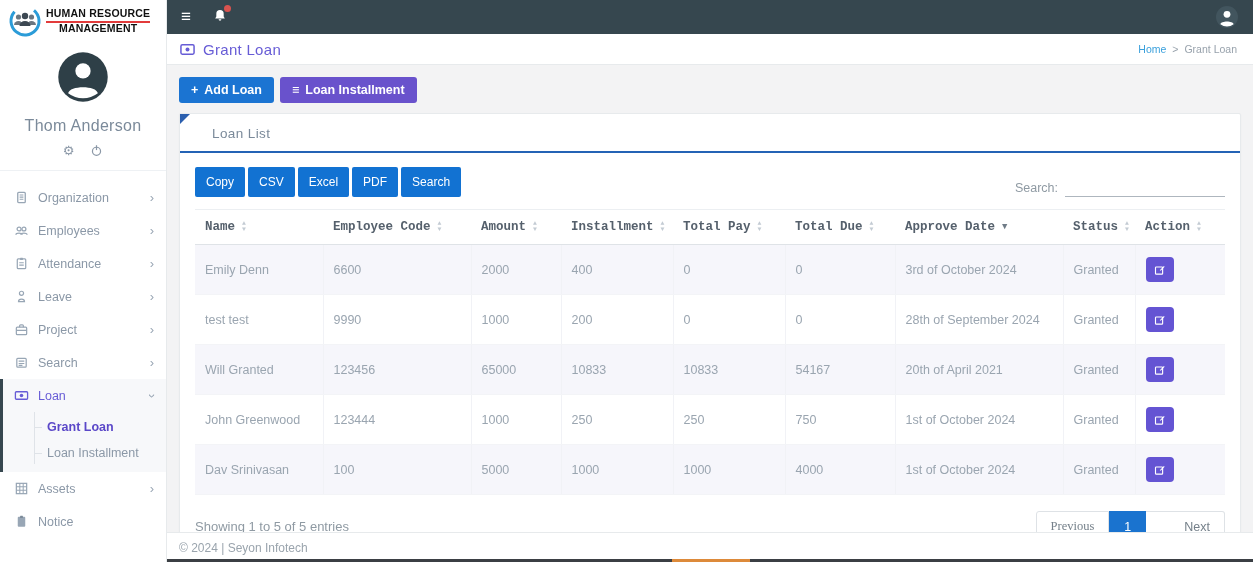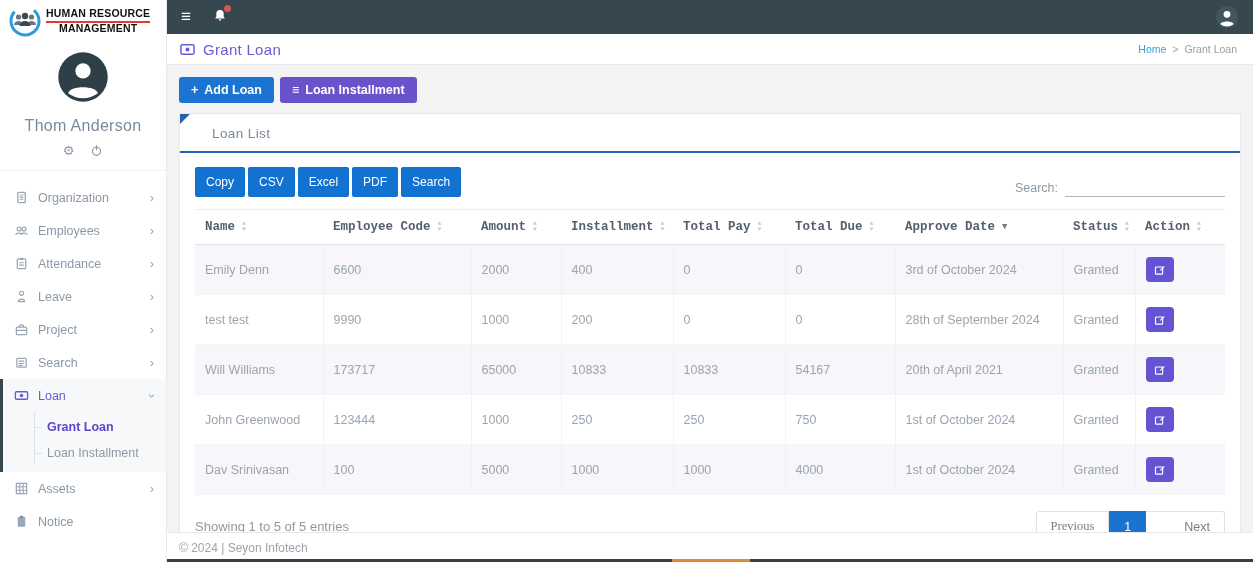--- a/index.html
+++ b/index.html
@@ -407,22 +407,22 @@
               <td>28th of September 2024</td>
               <td>Granted</td>
               <td><button class="edit-btn">
                     <svg width="12" height="12" viewBox="0 0 16 16">
                       <rect x="2" y="4" width="9.5" height="9.5" rx="1" fill="none" stroke="#fff" stroke-width="1.5"></rect>
                       <path d="M8.6 7.4 13.2 2.8l1 1L9.6 8.4l-1.8.8z" fill="#fff"></path>
                     </svg>
                   </button></td>
             </tr>
             <tr class="stripe">
-              <td>Will Williams</td>
-              <td>173717</td>
+              <td>Will Granted</td>
+              <td>123456</td>
               <td>65000</td>
               <td>10833</td>
               <td>10833</td>
               <td>54167</td>
               <td>20th of April 2021</td>
               <td>Granted</td>
               <td><button class="edit-btn">
                     <svg width="12" height="12" viewBox="0 0 16 16">
                       <rect x="2" y="4" width="9.5" height="9.5" rx="1" fill="none" stroke="#fff" stroke-width="1.5"></rect>
                       <path d="M8.6 7.4 13.2 2.8l1 1L9.6 8.4l-1.8.8z" fill="#fff"></path>

